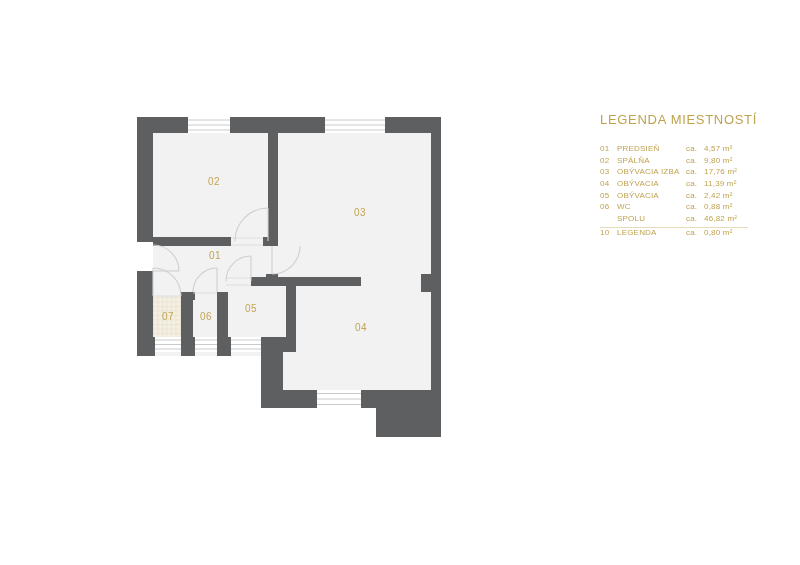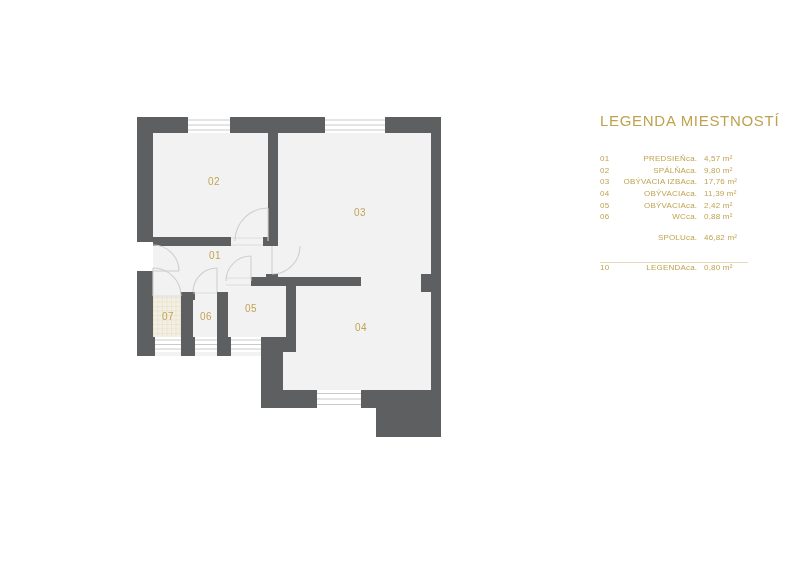--- a/index.html
+++ b/index.html
@@ -9,27 +9,27 @@
 
   .wall{fill:#5e5f61;}
   .floor{fill:#f2f2f3;}
   .win{fill:#ffffff;}
   .winline{stroke:#bcbcbc;stroke-width:0.8;fill:none;}
   .doorline{stroke:#cfcfcf;stroke-width:1.1;fill:none;}
   .threshold{stroke:#d8d8d8;stroke-width:0.8;fill:none;}
   .room-label{fill:#c2a452;font-size:10px;font-family:"Liberation Sans",sans-serif;letter-spacing:0.4px;}
 
   .legend{position:absolute;left:600px;top:112px;width:148px;color:#bfa24f;}
-  .legend-title{font-size:15px;letter-spacing:0.7px;margin:0 0 25px 0;white-space:nowrap;}
+  .legend-title{font-size:13px;letter-spacing:0.7px;margin:0 0 17px 0;white-space:nowrap;}
   .lrow{display:flex;align-items:baseline;height:11.7px;font-size:8px;letter-spacing:0.2px;white-space:nowrap;}
   .lrow .num{width:17px;}
-  .lrow .name{flex:1;text-align:right;}
+  .lrow .name{flex:1;}
   .lrow .ca{width:18px;}
   .lrow .area{width:44px;text-align:left;}
-  .lrow.total{margin-top:9px;height:auto;padding-bottom:20px;border-bottom:1px solid #e6dcb9;}
+  .lrow.total{margin-top:0;height:auto;padding-bottom:4px;border-bottom:1px solid #e6dcb9;}
   .lrow.extra{}
 </style>
 </head>
 <body>
 
 <div class="stage">
 
   <svg class="plan-svg" width="800" height="565" viewBox="0 0 800 565" xmlns="http://www.w3.org/2000/svg">
 
     <defs>

